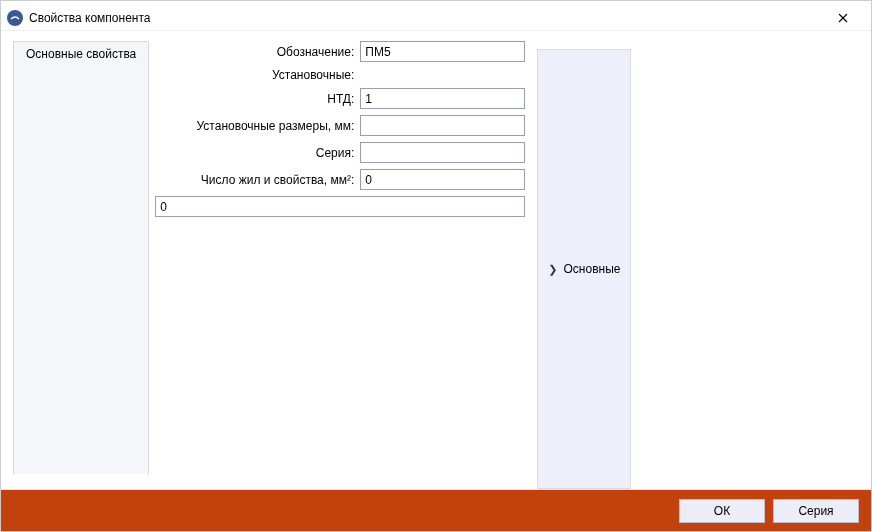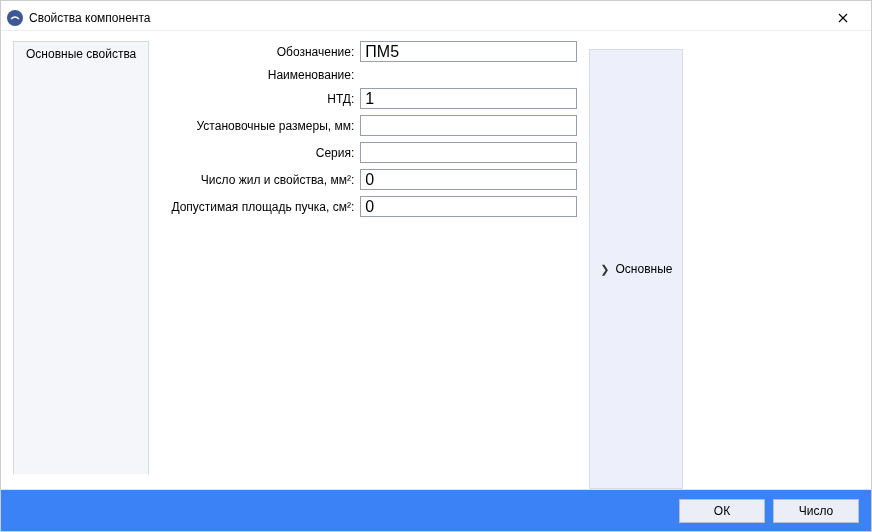--- a/index.html
+++ b/index.html
@@ -71,21 +71,21 @@
       padding-right: 6px;
       font-size: 12px;
       white-space: nowrap;
     }
     .form-row input[type="text"] {
       flex: 1;
       height: 21px;
       border: 1px solid #989db5;
       padding: 1px 4px;
       font-family: inherit;
-      font-size: 16px;
+      font-size: 12px;
       background: #fff;
     }
 
     .collapser {
       margin: 8px 6px 0 6px;
       border: 1px solid #d7dbed;
       background: #edeffa;
       padding: 6px 10px;
       display: flex;
       align-items: center;
@@ -99,21 +99,21 @@
     }
 
     .footer {
       height: 42px;
       border-top: 1px solid #e2e2e2;
       display: flex;
       justify-content: flex-end;
       align-items: center;
       padding: 0 12px;
       gap: 8px;
-      background: #3b82f6;
+      background: #c2410c;
     }
     .btn {
       width: 86px;
       height: 24px;
       border: 1px solid #b9bed2;
       background: #eceef7;
       font-family: inherit;
       font-size: 12px;
       cursor: pointer;
     }
@@ -142,21 +142,21 @@
   </div>
 
   <div class="form-area">
 
     <div class="form-row">
       <label>Обозначение:</label>
       <input type="text" value="ПМ5" style="">
     </div>
 
     <div class="form-row">
-      <label>Наименование:</label>
+      <label>Установочные:</label>
     </div>
 
     <div class="form-row">
       <label>НТД:</label>
       <input type="text" value="1" style="">
     </div>
 
 
     <div class="form-row">
       <label>Установочные размеры, мм:</label>
@@ -167,28 +167,27 @@
       <label>Серия:</label>
       <input type="text" value="" style="">
     </div>
 
     <div class="form-row">
       <label>Число жил и свойства, мм²:</label>
       <input type="text" value="0" style="">
     </div>
 
     <div class="form-row">
-      <label>Допустимая площадь пучка, см²:</label>
       <input type="text" value="0" style="">
     </div>
 
   </div>
 
   <div class="collapser">
     <span class="chev">❯</span>
     <span>Основные</span>
   </div>
 </div>
 
 <div class="footer">
   <button class="btn">ОК</button>
-  <button class="btn">Число</button>
+  <button class="btn">Серия</button>
 </div>
 
 </body></html>

